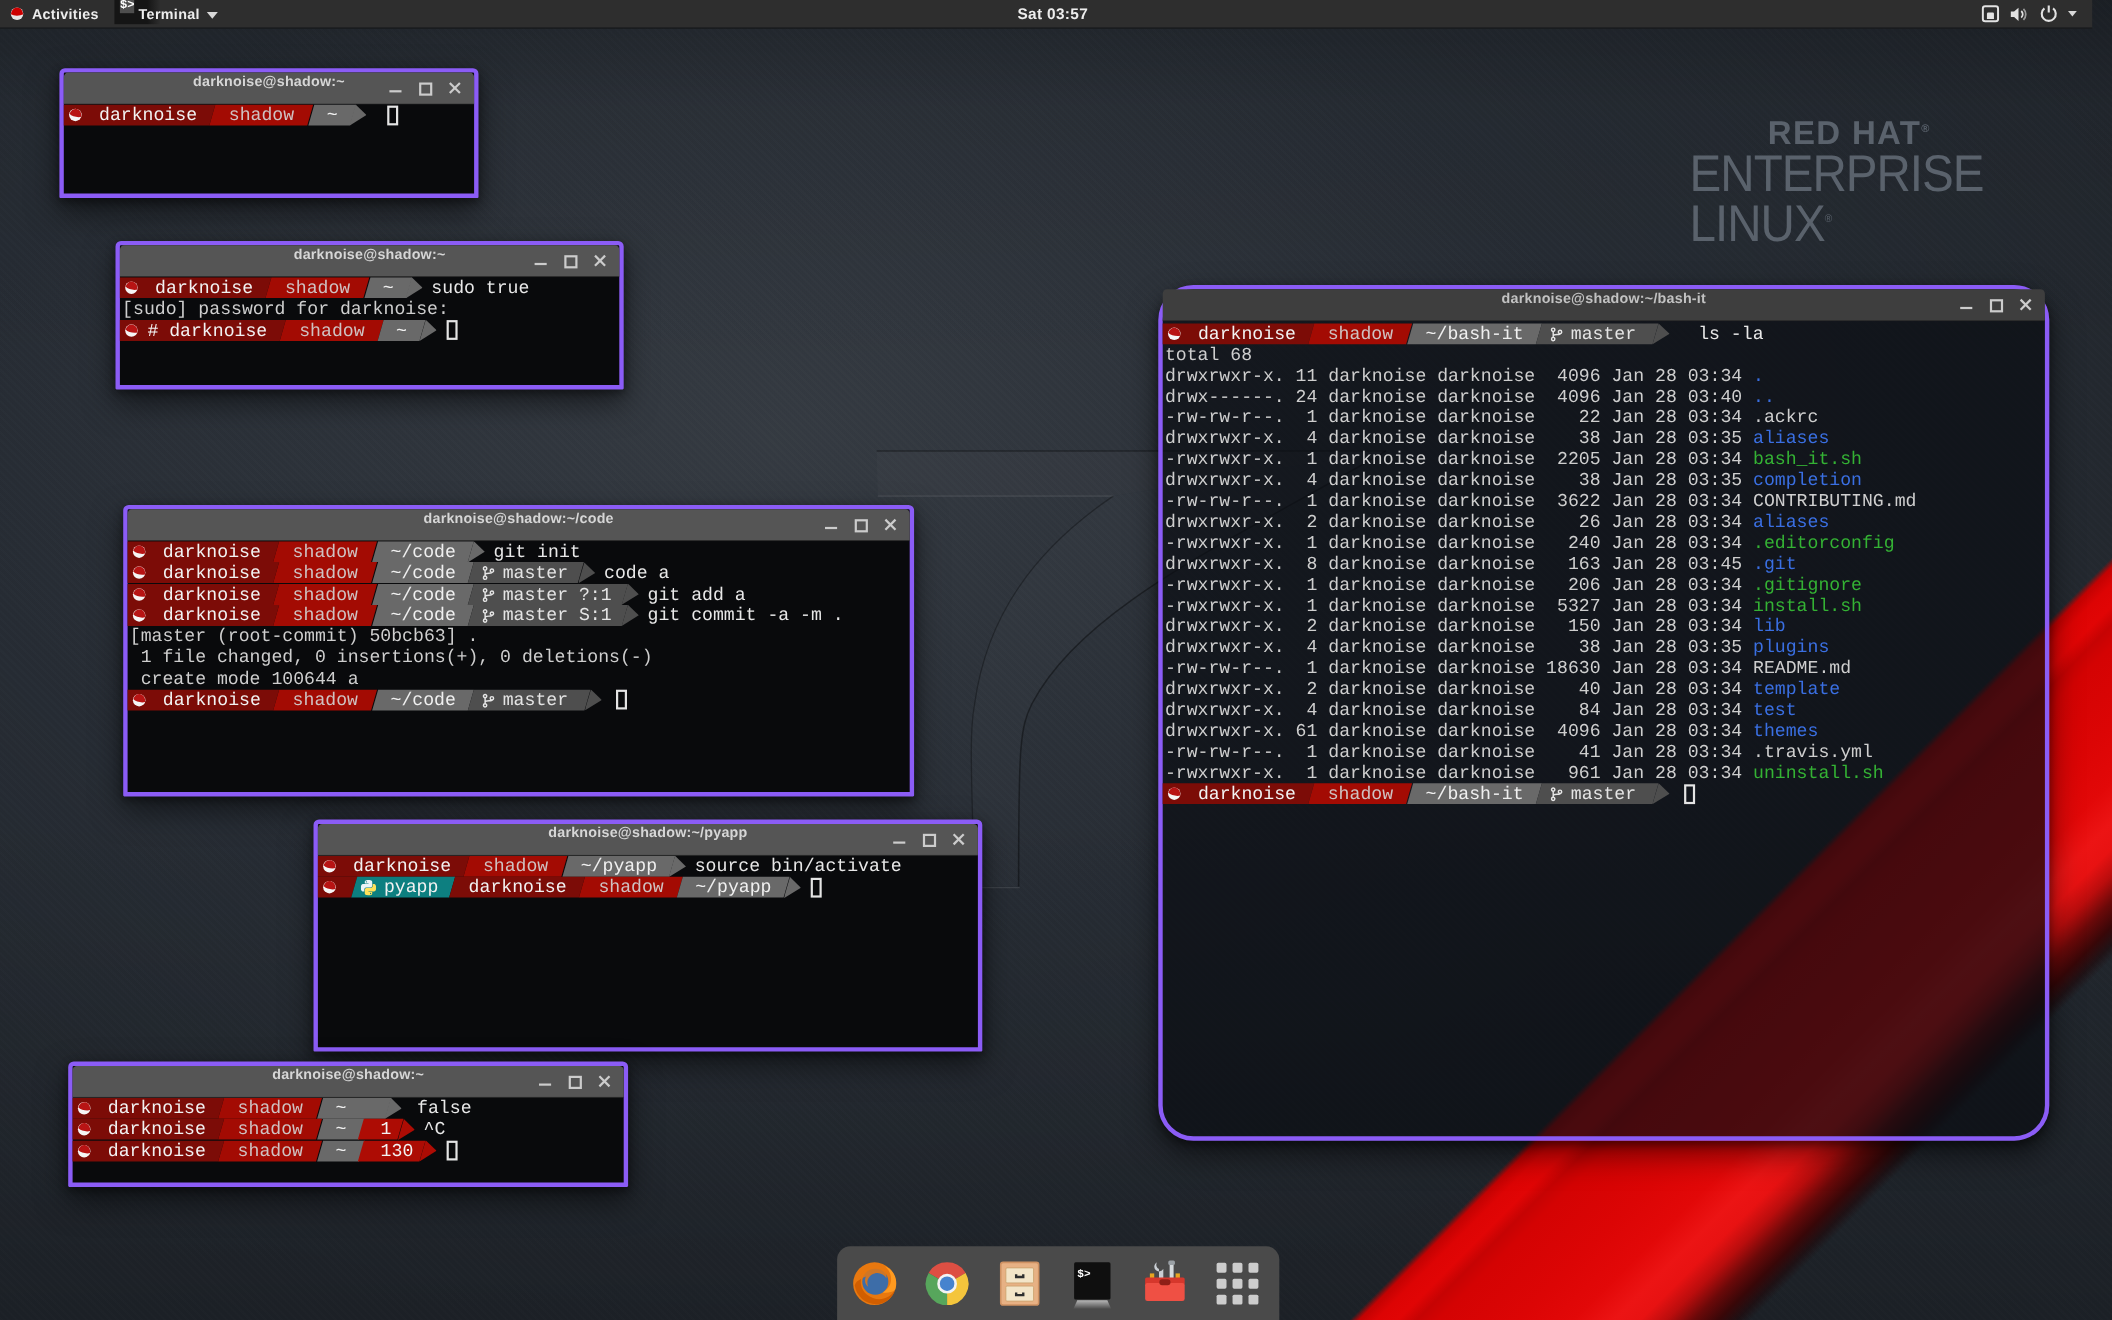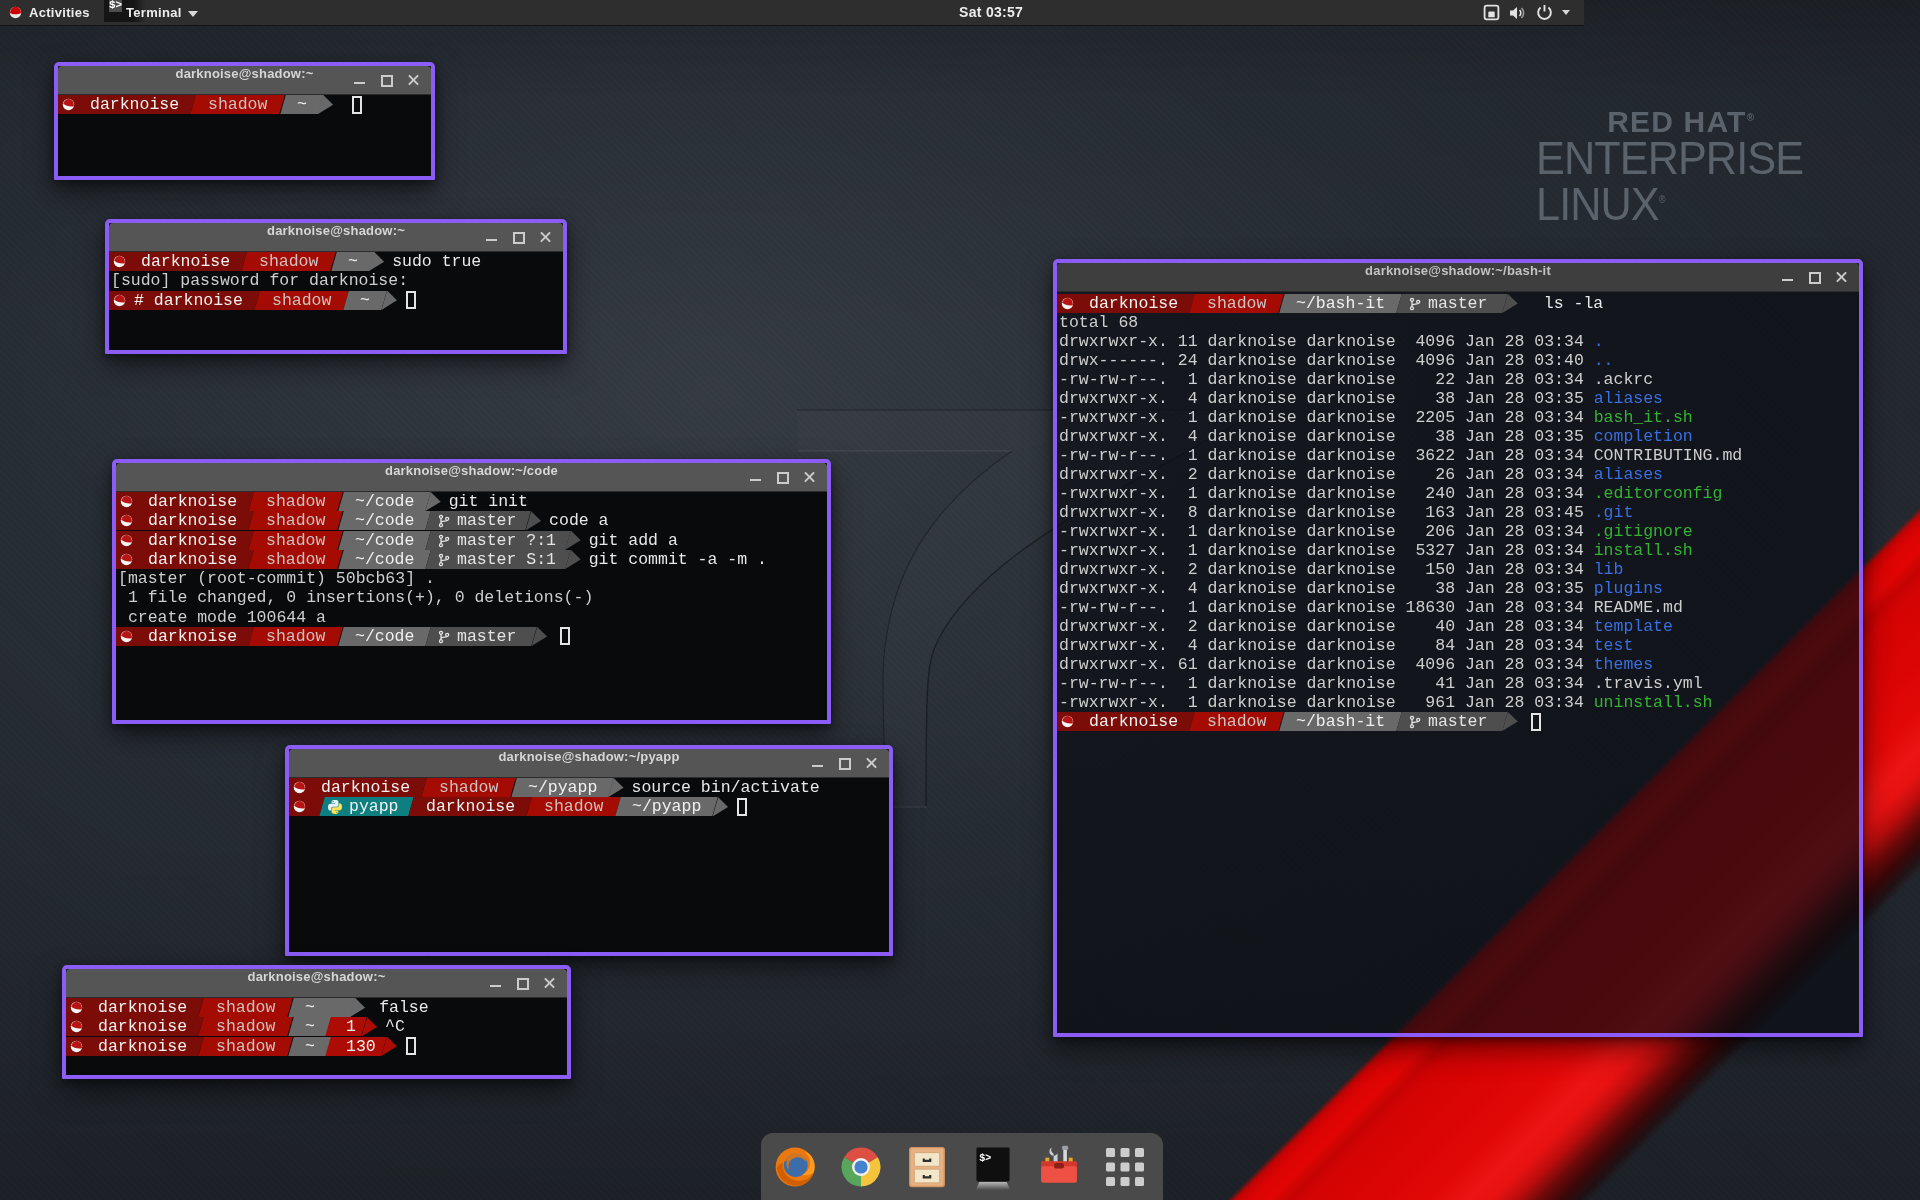--- a/index.html
+++ b/index.html
@@ -13,49 +13,49 @@
   radial-gradient(ellipse 1350px 850px at 37% 33%, rgba(255,255,255,0.065), rgba(0,0,0,0.02) 55%, rgba(0,0,0,0.14) 100%),
   #272d35;}
 #ribbon{position:absolute;inset:0;background:
  linear-gradient(135deg,
   rgba(0,0,0,0) 1716px, #c20202 1722px, #dd0404 1733px, #e10505 1747px,
   #c60303 1759px, #d40303 1773px, #dc0505 1824px, #e20808 1860px, #ec1414 1886px, #e81212 1903px,
   #ba0d0d 1920px, #6a0909 1937px, #380708 1953px, rgba(31,6,8,0.6) 1965px, rgba(0,0,0,0) 1974px);}
 #seven{position:absolute;left:0;top:0;}
 
 
-#topbar{position:absolute;left:0;top:0;width:1584px;height:25px;background:#2e2e2e;
+#topbar{position:absolute;left:0;top:0;width:1902px;height:25px;background:#2e2e2e;
  border-bottom:1px solid #121418;z-index:40;}
 #topbar .txt{font:700 13px/25px "Liberation Sans",sans-serif;color:#ededed;letter-spacing:.3px;}
 #act{position:absolute;left:29px;top:0;}
 #rhtop{position:absolute;left:9px;top:6px;}
 #termapp{position:absolute;left:104px;top:0;width:42px;height:22px;
  background:linear-gradient(90deg,#151515 0 30px,rgba(21,21,21,0) 42px);}
 #termapp .g{position:absolute;left:5px;top:-2px;color:#fff;font:700 11px/14px "Liberation Mono",monospace;}
 #termlbl{position:absolute;left:126px;top:0;}
 #termcar{position:absolute;left:188px;top:11px;width:0;height:0;
  border-left:5px solid transparent;border-right:5px solid transparent;border-top:6px solid #d8d8d8;}
-#clock{position:absolute;left:925px;top:0;letter-spacing:.5px;font-size:14px !important;margin-left:34px;}
+#clock{position:absolute;left:925px;top:0;letter-spacing:.5px;font-size:14px !important;}
 #sysic{position:absolute;right:14px;top:0;height:25px;display:flex;align-items:center;gap:9px;}
 
 
 #rhlogo{position:absolute;left:1536px;top:103px;color:#5a626c;z-index:2;}
 #rhlogo .l1{font:700 30px/30px "Liberation Sans",sans-serif;letter-spacing:1.2px;text-align:center;}
 #rhlogo .l2{font:400 47px/42px "Liberation Sans",sans-serif;letter-spacing:-1px;transform:scaleX(0.92);transform-origin:0 0;}
 #rhlogo sup{font-size:10px;}
 
 
 #dock{position:absolute;left:761px;top:1133px;width:402px;height:67px;background:#4a4a4a;
  border-radius:12px 12px 0 0;z-index:40;}
 #dock .ic{position:absolute;top:11px;width:46px;height:46px;}
 
 
 .win{position:absolute;background:#090a0c;border:4px solid #8b5cf6;
  border-radius:5px 5px 1px 1px;box-shadow:0 12px 28px rgba(0,0,0,0.5),0 3px 8px rgba(0,0,0,0.4);z-index:10;}
-.wtr{background:rgba(10,13,18,0.70);}
+.wtr{background:rgba(10,13,18,0.70);border-radius:32px;}
 .wtr .tb{background:#3e3e3e;}
 .wtr .tt{color:#c2c2c2;}
 .tb{position:absolute;left:0;top:0;right:0;height:28px;background:#555555;border-radius:4px 4px 0 0;
  border-bottom:1px solid #2c2c2c;}
 .tt{position:absolute;left:75px;right:75px;top:0;line-height:28px;text-align:center;
  font:700 13px "Liberation Sans",sans-serif;color:#d6d6d6;letter-spacing:.2px;
  white-space:nowrap;}
 .wb{position:absolute;right:4px;top:0;height:28px;display:flex;}
 .wb i{width:27px;height:28px;position:relative;display:block;}
 .wb i.mn:after{content:"";position:absolute;left:8px;top:16px;width:11px;height:2px;background:#cccccc;}

